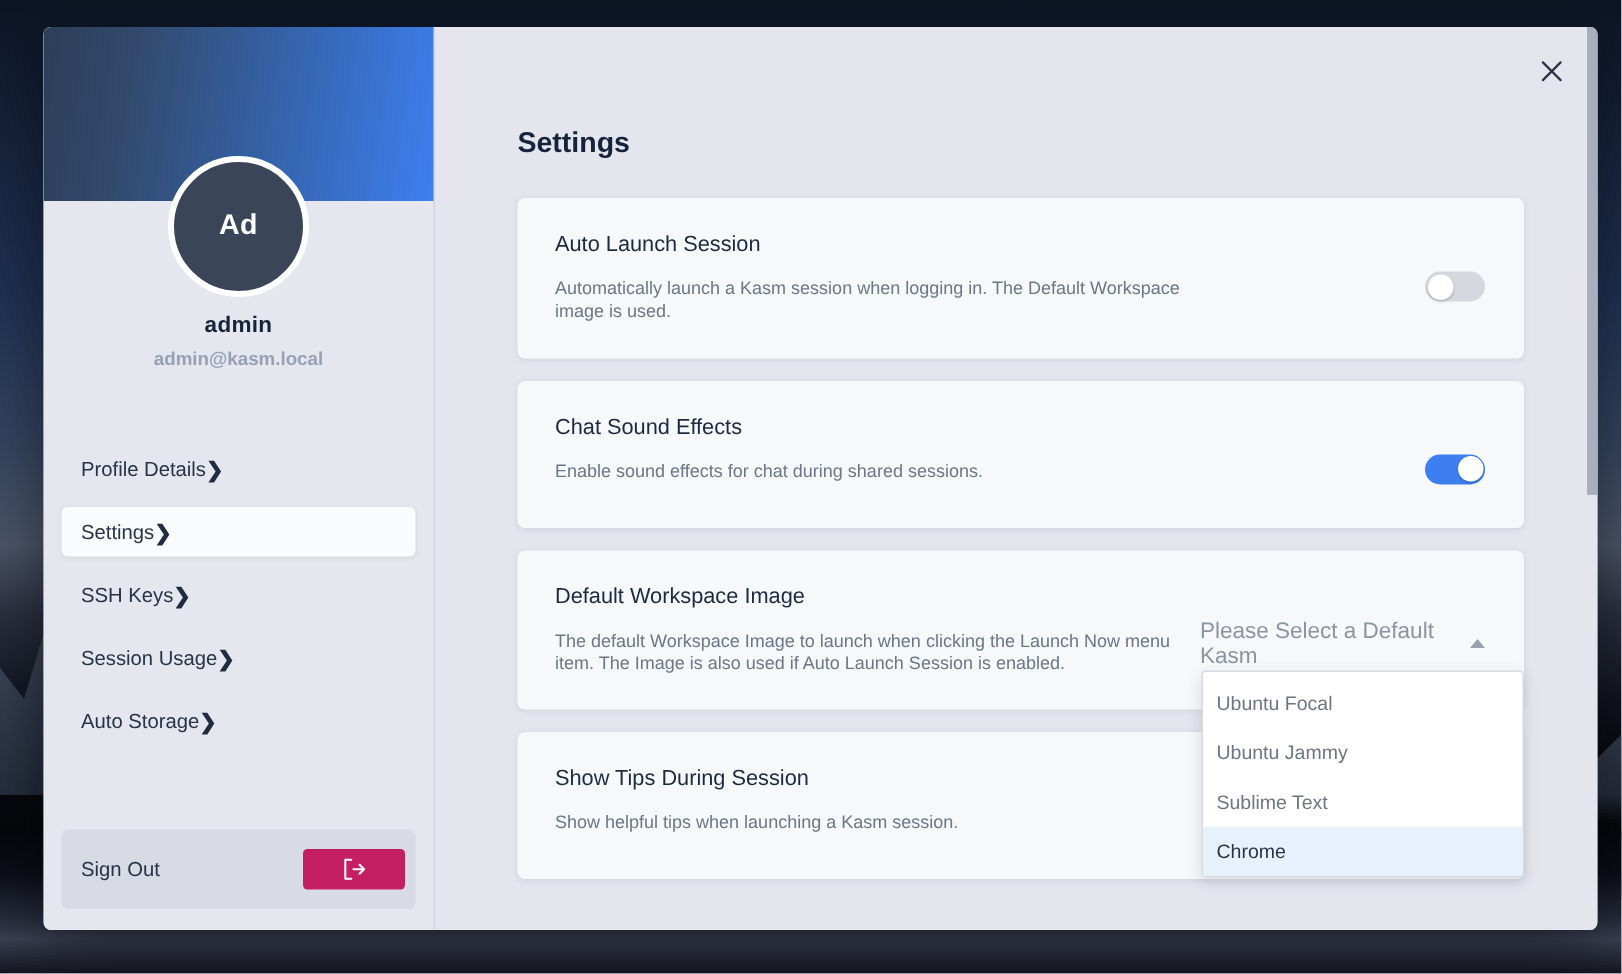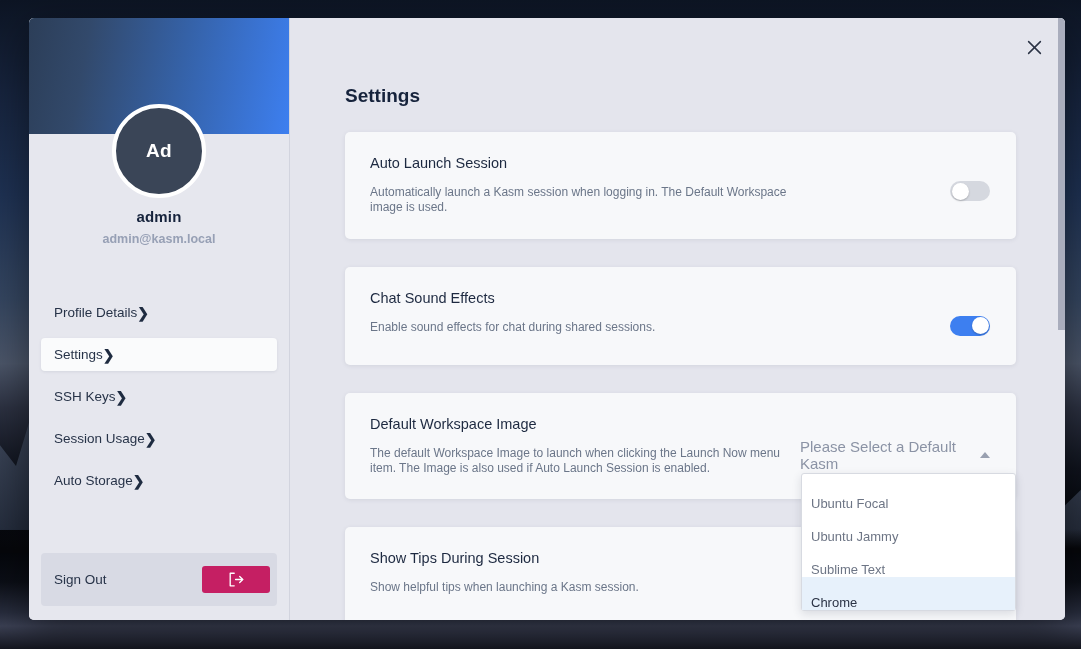--- a/index.html
+++ b/index.html
@@ -212,21 +212,21 @@
   .cards {
     position: absolute;
     left: 55px; top: 114px;
     width: 671px;
   }
   .card {
     background: #f7f8fa;
     border-radius: 5px;
     box-shadow: 0 1px 4px rgba(60,70,90,0.10);
     padding: 23px 26px 23px 25px;
-    margin-bottom: 28px;
+    margin-bottom: 15px;
     display: flex;
     align-items: flex-start;
     justify-content: space-between;
     min-height: 98px;
   }
   .card-text { max-width: 430px; }
   .card-title {
     font-size: 14.5px;
     color: #1d2940;
     margin-bottom: 14px;
@@ -293,21 +293,21 @@
     background: #ffffff;
     border: 1px solid #d7dae1;
     border-radius: 3px;
     box-shadow: 0 3px 10px rgba(40,50,70,0.14);
     padding: 4px 0 0 0;
     z-index: 30;
   }
   .dd-item {
     height: 33px;
     display: flex;
-    align-items: flex-end;
+    align-items: center;
     padding: 0 9px;
     font-size: 13px;
     color: #6d7585;
     cursor: pointer;
   }
   .dd-item.highlight {
     background: #e7f1fb;
     color: #2b3345;
   }
 

